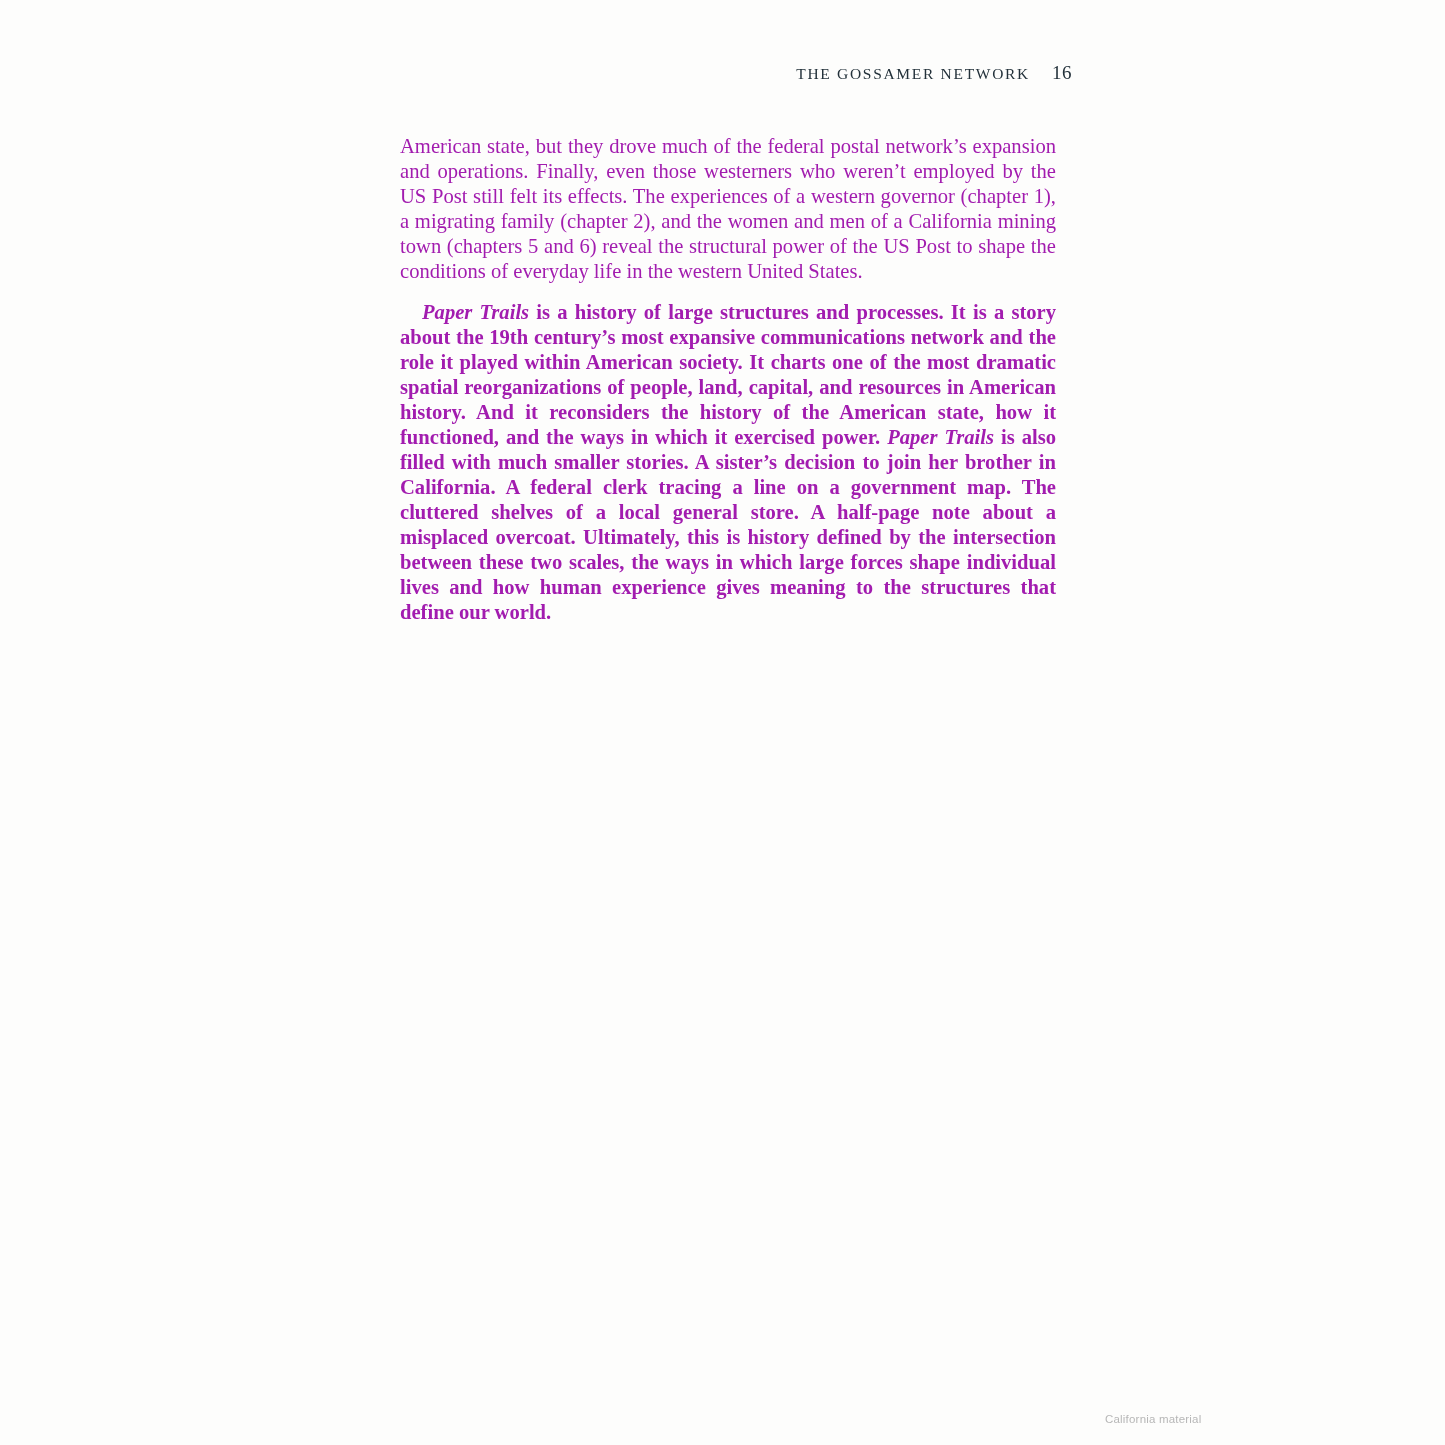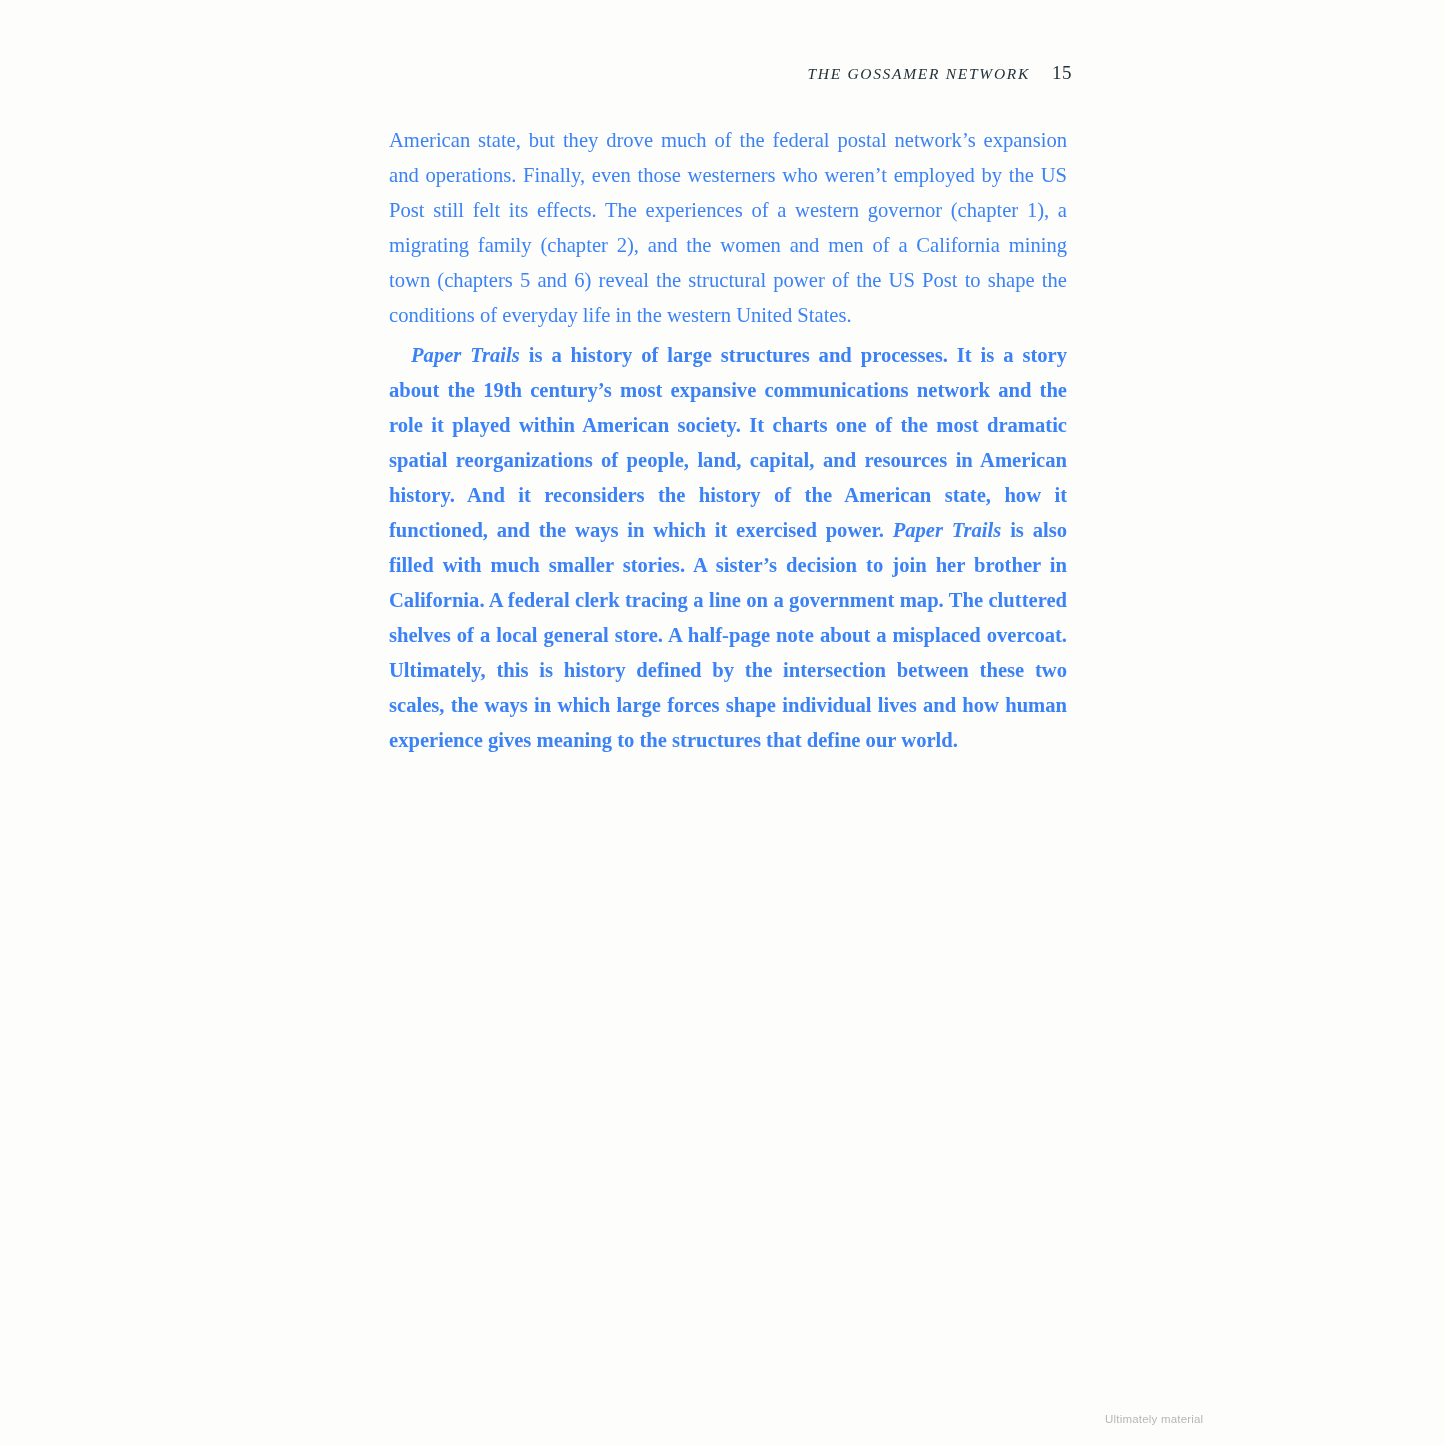--- a/index.html
+++ b/index.html
@@ -32,41 +32,40 @@
     font-size: 15.5px;
     letter-spacing: 1.6px;
     color: #23313a;
     font-variant: small-caps;
     white-space: nowrap;
   }
   .running-head .rh-title {
     font-size: 15.5px;
     letter-spacing: 1.7px;
     text-transform: uppercase;
-    font-style: italic;
   }
   .running-head .rh-page {
     display: inline-block;
     margin-left: 22px;
     font-size: 19px;
     letter-spacing: 0.5px;
   }
   .text-block {
     position: absolute;
     left: 384px;
     top: 118px;
     width: 688px;
   }
   p.body-par {
-    margin: 5px;
+    margin: 16px;
     font-size: 20.6px;
-    line-height: 35px;
+    line-height: 25px;
     text-align: justify;
     text-justify: inter-word;
-    color: #3b82f6;
+    color: #a21caf;
     hyphens: manual;
   }
   p.body-par.indented {
     text-indent: 22px;
     font-weight: bold;
   }
   .ital {
     font-style: italic;
   }
   .copyright-note {
@@ -79,23 +78,23 @@
     letter-spacing: 0.2px;
     white-space: nowrap;
   }
 </style>
 </head>
 <body>
 
 <div class="page">
 
   <div class="running-head">
-    <span class="rh-title">The Gossamer Network</span><span class="rh-page">15</span>
+    <span class="rh-title">The Gossamer Network</span><span class="rh-page">16</span>
   </div>
 
   <div class="text-block">
     <p class="body-par"><span>American state, but they drove much of the federal postal network’s expansion and operations. Finally, even those westerners who weren’t employed by the US Post still felt its effects. The experiences of a western governor (chapter 1), a migrating family (chapter 2), and the women and men of a California mining town (chapters 5 and 6) reveal the structural power of the US Post to shape the conditions of everyday life in the western United States.</span></p>
     <p class="body-par indented"><span class="ital">Paper Trails</span><span> is a history of large structures and processes. It is a story about the 19th century’s most expansive communications network and the role it played within American society. It charts one of the most dramatic spatial reorganizations of people, land, capital, and resources in American history. And it reconsiders the history of the American state, how it functioned, and the ways in which it exercised power. </span><span class="ital">Paper Trails</span><span> is also filled with much smaller stories. A sister’s decision to join her brother in California. A federal clerk tracing a line on a government map. The cluttered shelves of a local general store. A half-page note about a misplaced overcoat. Ultimately, this is history defined by the intersection between these two scales, the ways in which large forces shape individual lives and how human experience gives meaning to the structures that define our world.</span></p>
   </div>
 
-  <div class="copyright-note">Ultimately material</div>
+  <div class="copyright-note">California material</div>
 
 </div>
 
 </body></html>

